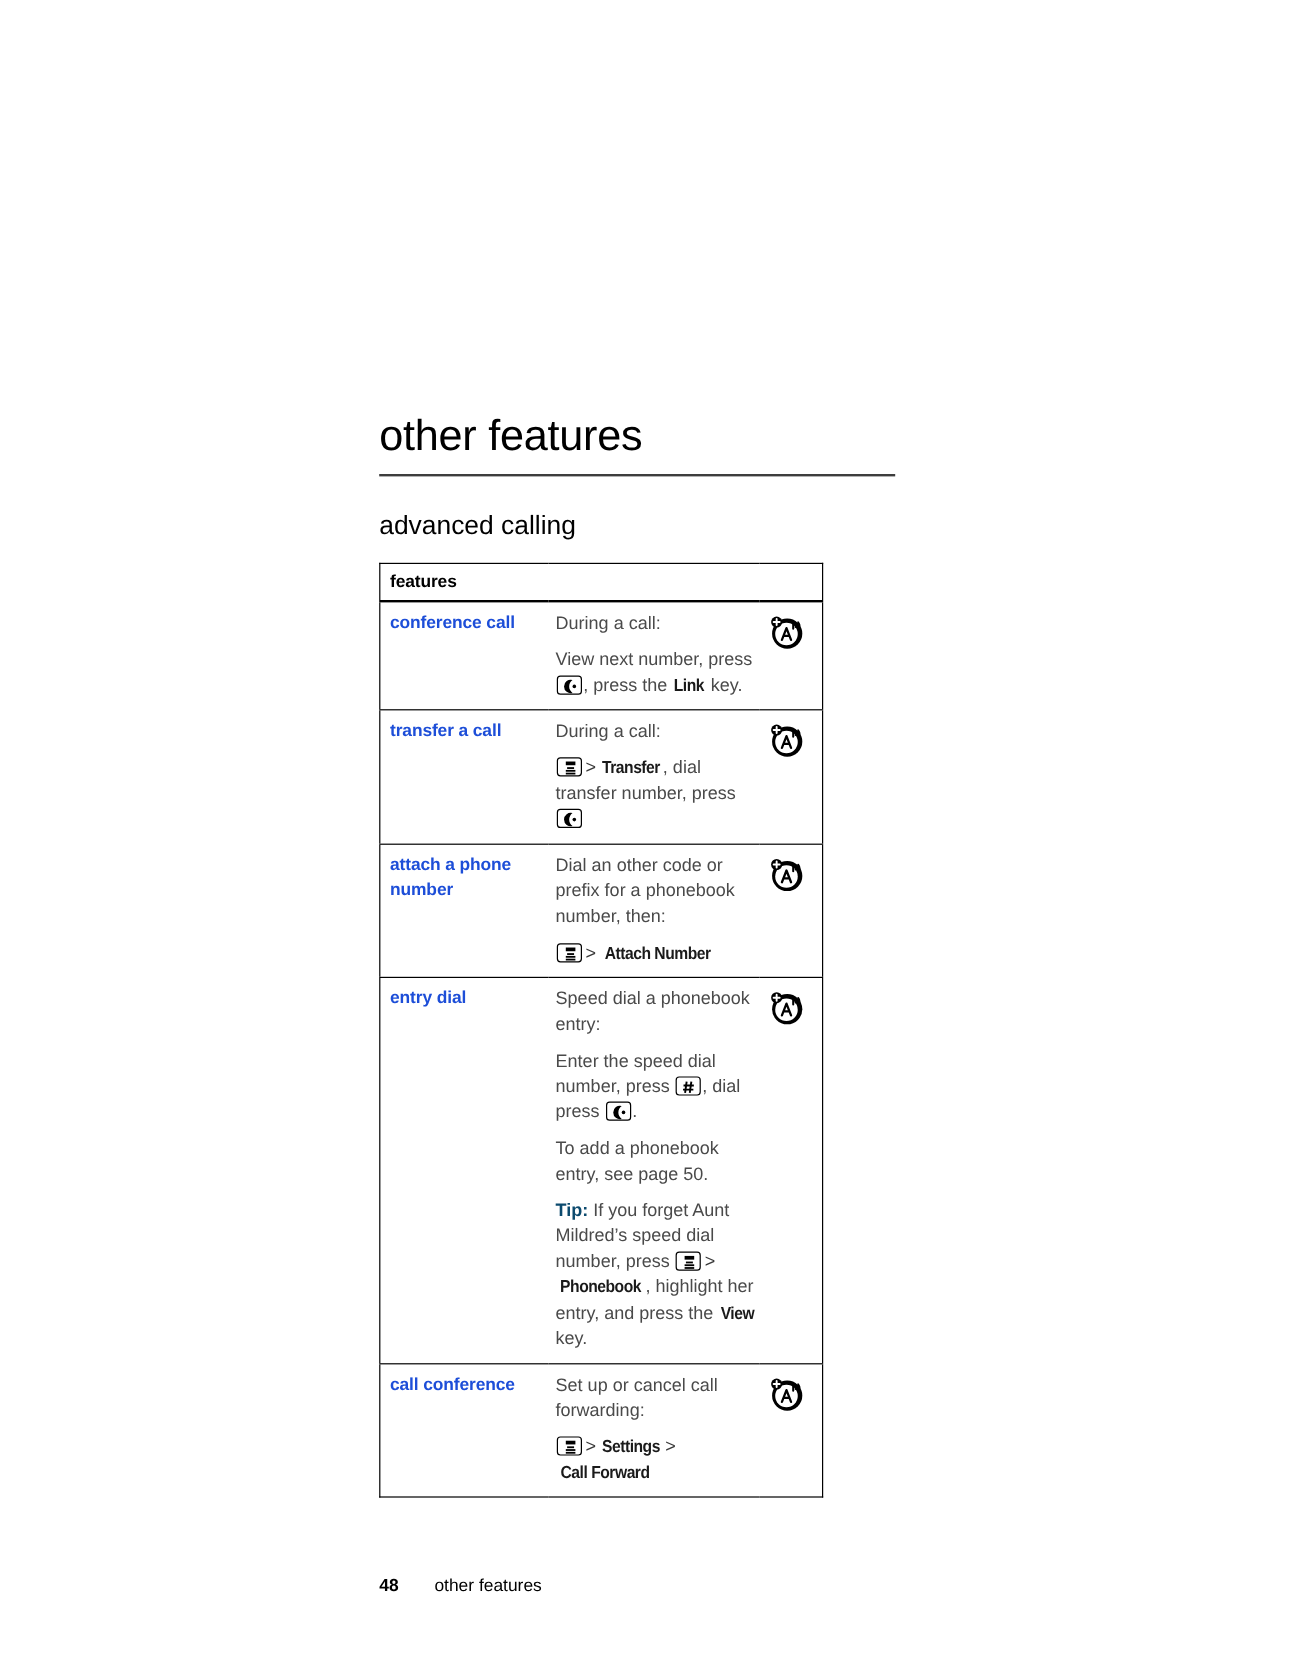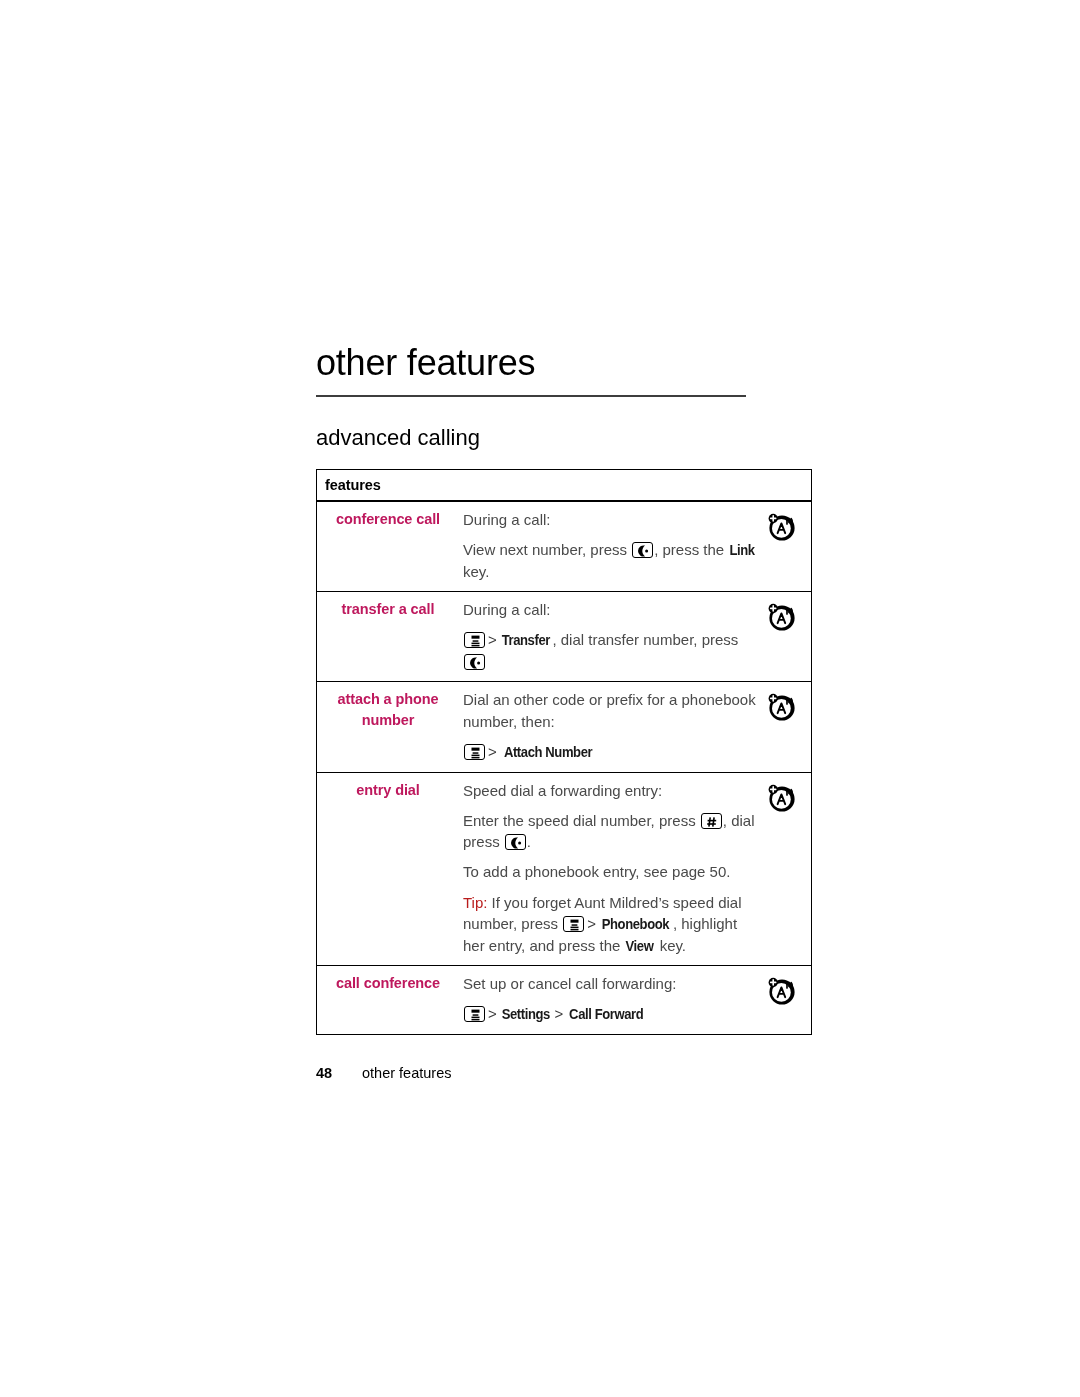--- a/index.html
+++ b/index.html
@@ -46,21 +46,21 @@
     margin: 0;
     padding-top: 30px;
     padding-bottom: 20px;
     line-height: 1.0;
   }
 
   
   .features-table {
     border: 1.6px solid #000;
     border-collapse: collapse;
-    width: 496px;
+    width: 370px;
     background: #fff;
   }
   .features-table td {
     border: 0;
     padding: 0;
     vertical-align: top;
   }
 
   .thead-row td {
     border-bottom: 2.6px solid #000;
@@ -78,24 +78,23 @@
   }
   .feature-row.last > td {
     border-bottom: 0;
   }
 
   td.cell-label {
     width: 126px;
     padding: 7px 6px 9px 8px;
     font-size: 14.5px;
     font-weight: bold;
-    color: #be185d;
+    color: #1d4ed8;
     line-height: 1.45;
     letter-spacing: -0.1px;
-    text-align: center;
   }
   td.cell-desc {
     padding: 7px 2px 9px 6px;
     font-size: 15px;
     color: #4a4a4a;
     line-height: 1.42;
     margin-top: 17px;
   }
   td.cell-icon {
     width: 46px;
@@ -114,22 +113,22 @@
   .keyname {
     font-family: "Liberation Sans Narrow", "Liberation Sans", sans-serif;
     font-weight: bold;
     color: #1a1a1a;
     font-size: 14.5px;
     letter-spacing: -0.45px;
     transform: scaleX(0.9);
     display: inline-block;
   }
   .tipword {
-    font-weight: normal;
-    color: #b91c1c;
+    font-weight: bold;
+    color: #0c4a6e;
   }
   .gt {
     color: #3a3a3a;
     padding: 0 2px;
   }
 
   
   .keyicon {
     display: inline-block;
     vertical-align: -3px;
@@ -156,20 +155,21 @@
     margin-top: 30px;
     font-size: 14.5px;
     color: #000;
     display: flex;
     align-items: baseline;
   }
   .footer-num {
     font-weight: bold;
     width: 46px;
     display: inline-block;
+    margin-top: 36px;
   }
   .footer-text {
     font-weight: 400;
   }
 </style>
 </head>
 <body>
 
 <div class="page">
 
@@ -250,21 +250,21 @@
               <path d="M22.0 9.2 L22.0 14.0" stroke="#000" stroke-width="1.7" stroke-linecap="round"></path>
               <path d="M24 9 a 2.8 2.8 0 0 1 0 3.5" stroke="#000" stroke-width="1.6" fill="none" stroke-linecap="round"></path>
               <path d="M26.1 8.6 a 4.6 4.6 0 0 1 0 5.75" stroke="#000" stroke-width="1.6" fill="none" stroke-linecap="round"></path>
               <circle cx="8.2" cy="8.4" r="4.6" fill="#000"></circle>
               <path d="M8.2 5.9 L8.2 10.9 M5.7 8.4 L10.7 8.4" stroke="#fff" stroke-width="1.6" stroke-linecap="round"></path>
             </svg></td>
         </tr>
         <tr class="feature-row">
           <td class="cell-label">entry dial</td>
           <td class="cell-desc">
-            <p class="desc-p"><span>Speed dial a forwarding entry:</span></p>
+            <p class="desc-p"><span>Speed dial a phonebook entry:</span></p>
             <p class="desc-p"><span>Enter the speed dial number, press </span><span class="keyicon"><svg width="21" height="16" viewBox="0 0 21 16">
                   <g stroke="#000" stroke-width="1.6">
                     <line x1="8.2" y1="3.3" x2="6.9" y2="12.7"></line>
                     <line x1="12.1" y1="3.3" x2="10.8" y2="12.7"></line>
                     <line x1="5.6" y1="6.6" x2="14.2" y2="6.6"></line>
                     <line x1="5.2" y1="10" x2="13.8" y2="10"></line>
                   </g>
                 </svg></span><span>, dial press </span><span class="keyicon"><svg width="21" height="16" viewBox="0 0 21 16">
                   <path d="M12.1 2.6a5.6 5.6 0 1 0 0 10.8 6.6 6.6 0 0 1 0-10.8z" fill="#000"></path>
                   <circle cx="13.6" cy="8" r="1.5" fill="#000"></circle>

